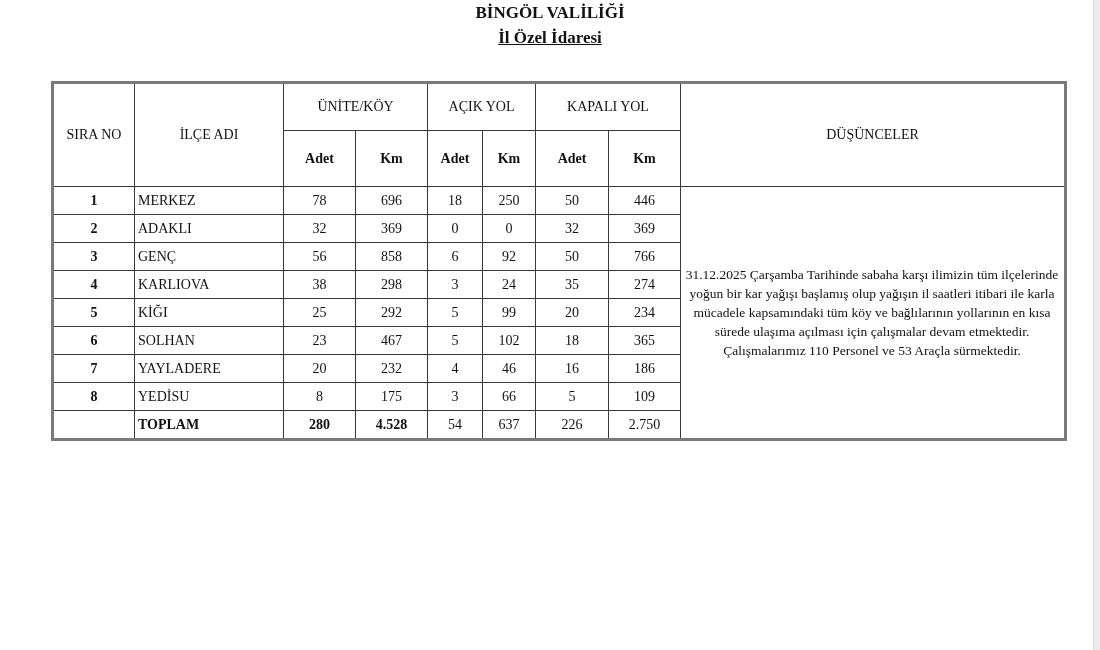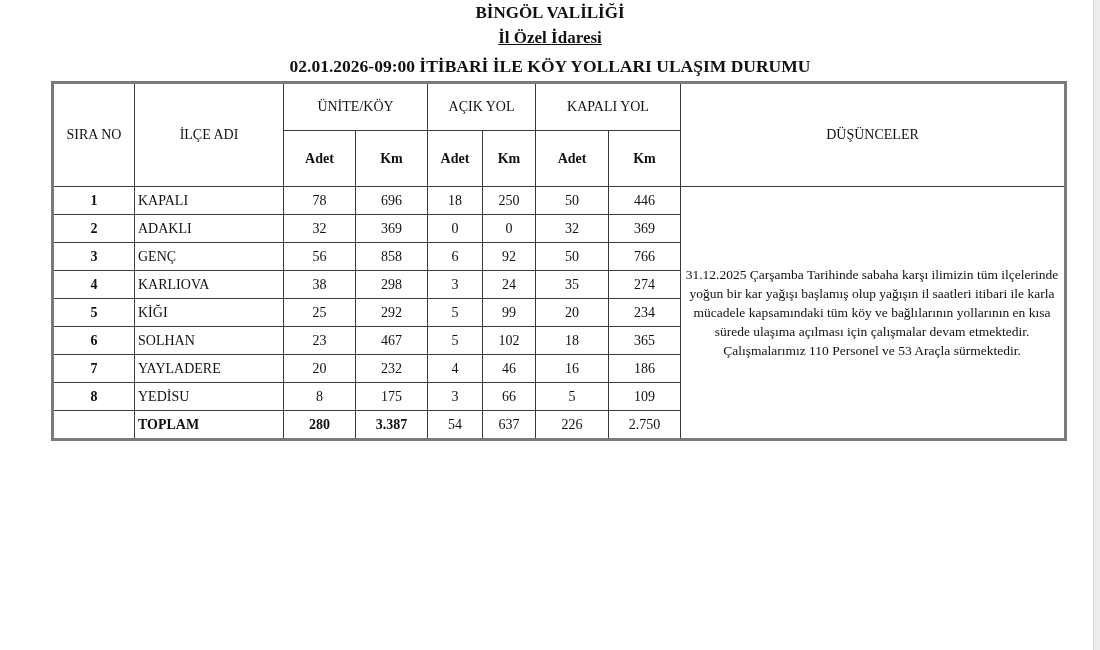--- a/index.html
+++ b/index.html
@@ -56,21 +56,20 @@
     font-size: 13.5px !important; line-height: 19px;
     padding: 0 4px 0 3px !important;
   }
 </style>
 </head>
 <body>
 
 <div class="page">
   <div class="title-block t1">BİNGÖL VALİLİĞİ</div>
   <div class="title-block t2">İl Özel İdaresi</div>
-  <div class="title-block t3">02.01.2026-09:00 İTİBARİ İLE KÖY YOLLARI ULAŞIM DURUMU</div>
 
   <table class="grid">
     <colgroup>
       <col style="width:81px">
       <col style="width:149px">
       <col style="width:72px">
       <col style="width:72px">
       <col style="width:55px">
       <col style="width:53px">
       <col style="width:73px">
@@ -90,21 +89,21 @@
       <td class="hsub">Adet</td>
       <td class="hsub">Km</td>
       <td class="hsub">Adet</td>
       <td class="hsub">Km</td>
       <td class="hsub">Adet</td>
       <td class="hsub">Km</td>
     </tr>
 
     <tr class="drow">
       <td class="bold">1</td>
-      <td class="name">KAPALI</td>
+      <td class="name">MERKEZ</td>
       <td>78</td>
       <td>696</td>
       <td>18</td>
       <td>250</td>
       <td>50</td>
       <td>446</td>
       <td class="remarks" rowspan="9">
         <div>31.12.2025 Çarşamba Tarihinde sabaha karşı ilimizin tüm ilçelerinde yoğun bir kar yağışı başlamış olup yağışın il saatleri itibari ile karla mücadele kapsamındaki tüm köy ve bağlılarının yollarının en kısa sürede ulaşıma açılması için çalışmalar devam etmektedir.</div>
         <div>Çalışmalarımız 110 Personel ve 53 Araçla sürmektedir.</div>
       </td>
@@ -176,21 +175,21 @@
       <td>175</td>
       <td>3</td>
       <td>66</td>
       <td>5</td>
       <td>109</td>
     </tr>
     <tr class="drow">
       <td></td>
       <td class="name bold">TOPLAM</td>
       <td class="bold">280</td>
-      <td class="bold">3.387</td>
+      <td class="bold">4.528</td>
       <td>54</td>
       <td>637</td>
       <td>226</td>
       <td>2.750</td>
     </tr>
   </tbody>
     </table>
 </div>
 <div class="edge"></div>
 

